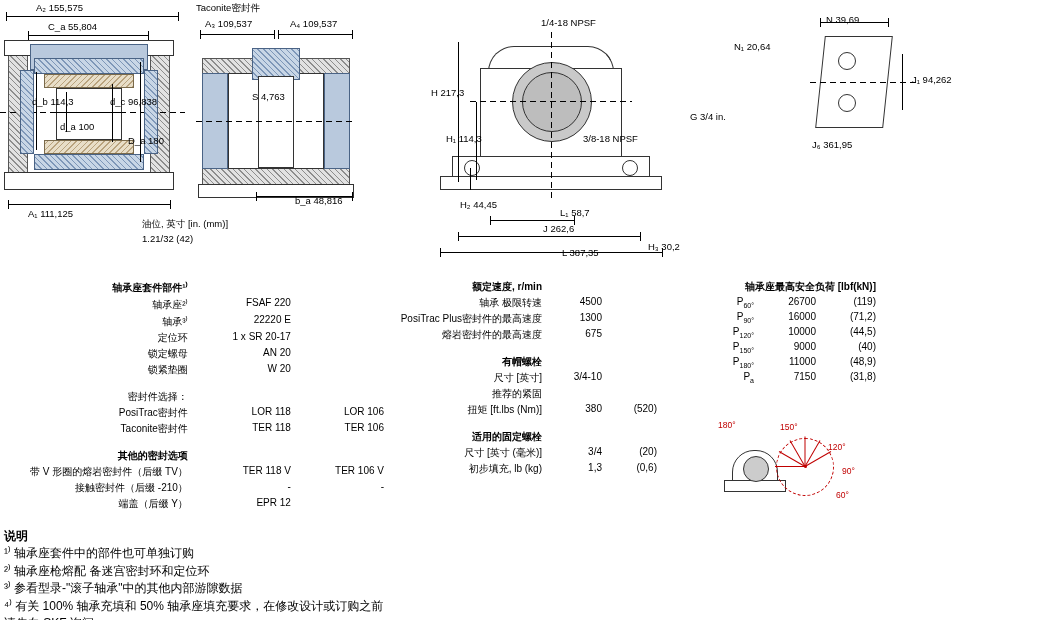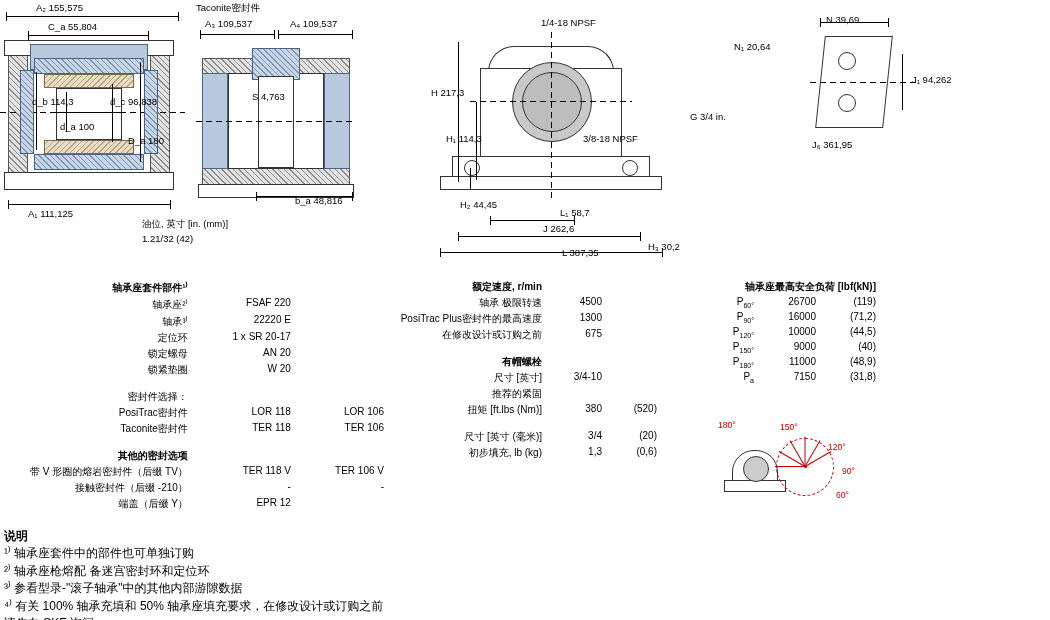--- a/index.html
+++ b/index.html
@@ -295,21 +295,21 @@
           <td class="mid1">轴承 极限转速</td>
           <td class="mid2">4500</td>
           <td class="mid3"></td>
         </tr>
     <tr>
           <td class="mid1">PosiTrac Plus密封件的最高速度</td>
           <td class="mid2">1300</td>
           <td class="mid3"></td>
         </tr>
     <tr>
-          <td class="mid1">在修改设计或订购之前</td>
+          <td class="mid1">熔岩密封件的最高速度</td>
           <td class="mid2">675</td>
           <td class="mid3"></td>
         </tr>
     <tr class="blank-row">
           <td></td>
           <td></td>
           <td></td>
         </tr>
     <tr>
           <td class="mid1 hd">有帽螺栓</td>
@@ -326,20 +326,25 @@
           <td class="mid2"></td>
           <td class="mid3"></td>
         </tr>
     <tr>
           <td class="mid1">扭矩 [ft.lbs (Nm)]</td>
           <td class="mid2">380</td>
           <td class="mid3">(520)</td>
         </tr>
     <tr class="blank-row">
           <td></td>
+          <td></td>
+          <td></td>
+        </tr>
+    <tr>
+          <td class="mid1 hd">适用的固定螺栓</td>
           <td></td>
           <td></td>
         </tr>
     <tr>
           <td class="mid1">尺寸 [英寸 (毫米)]</td>
           <td class="mid2">3/4</td>
           <td class="mid3">(20)</td>
         </tr>
     <tr>
           <td class="mid1">初步填充, lb (kg)</td>

